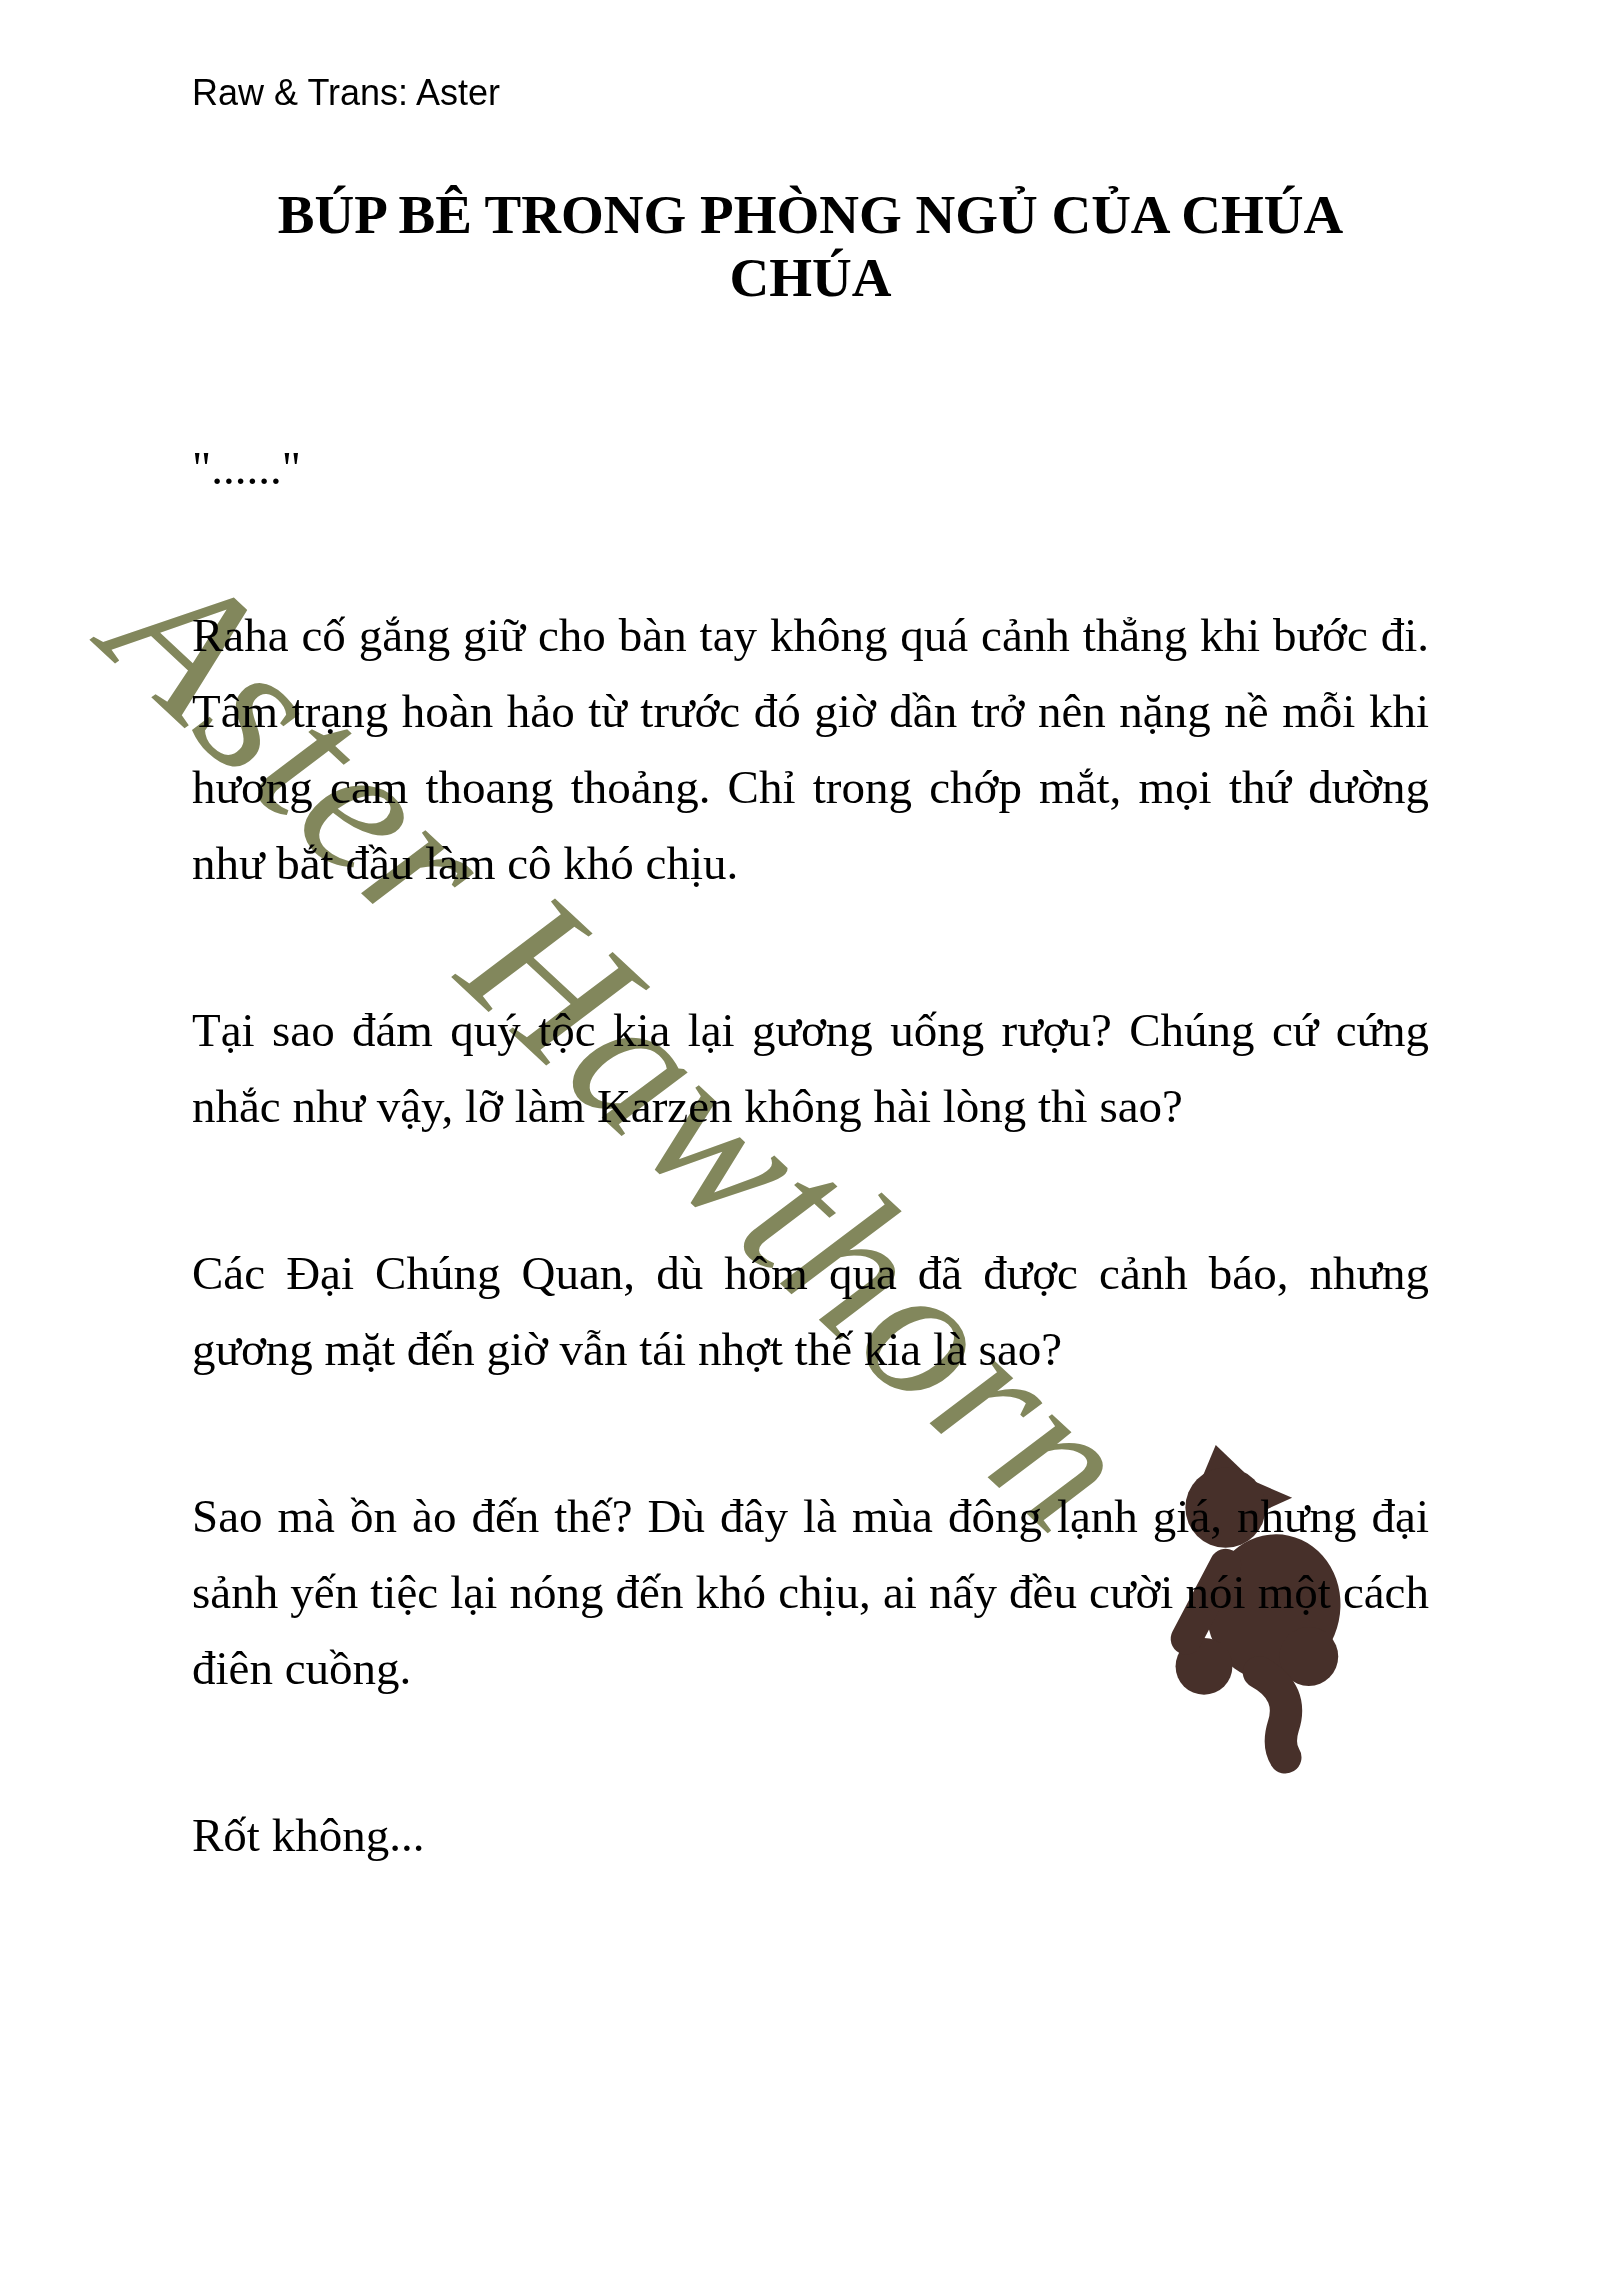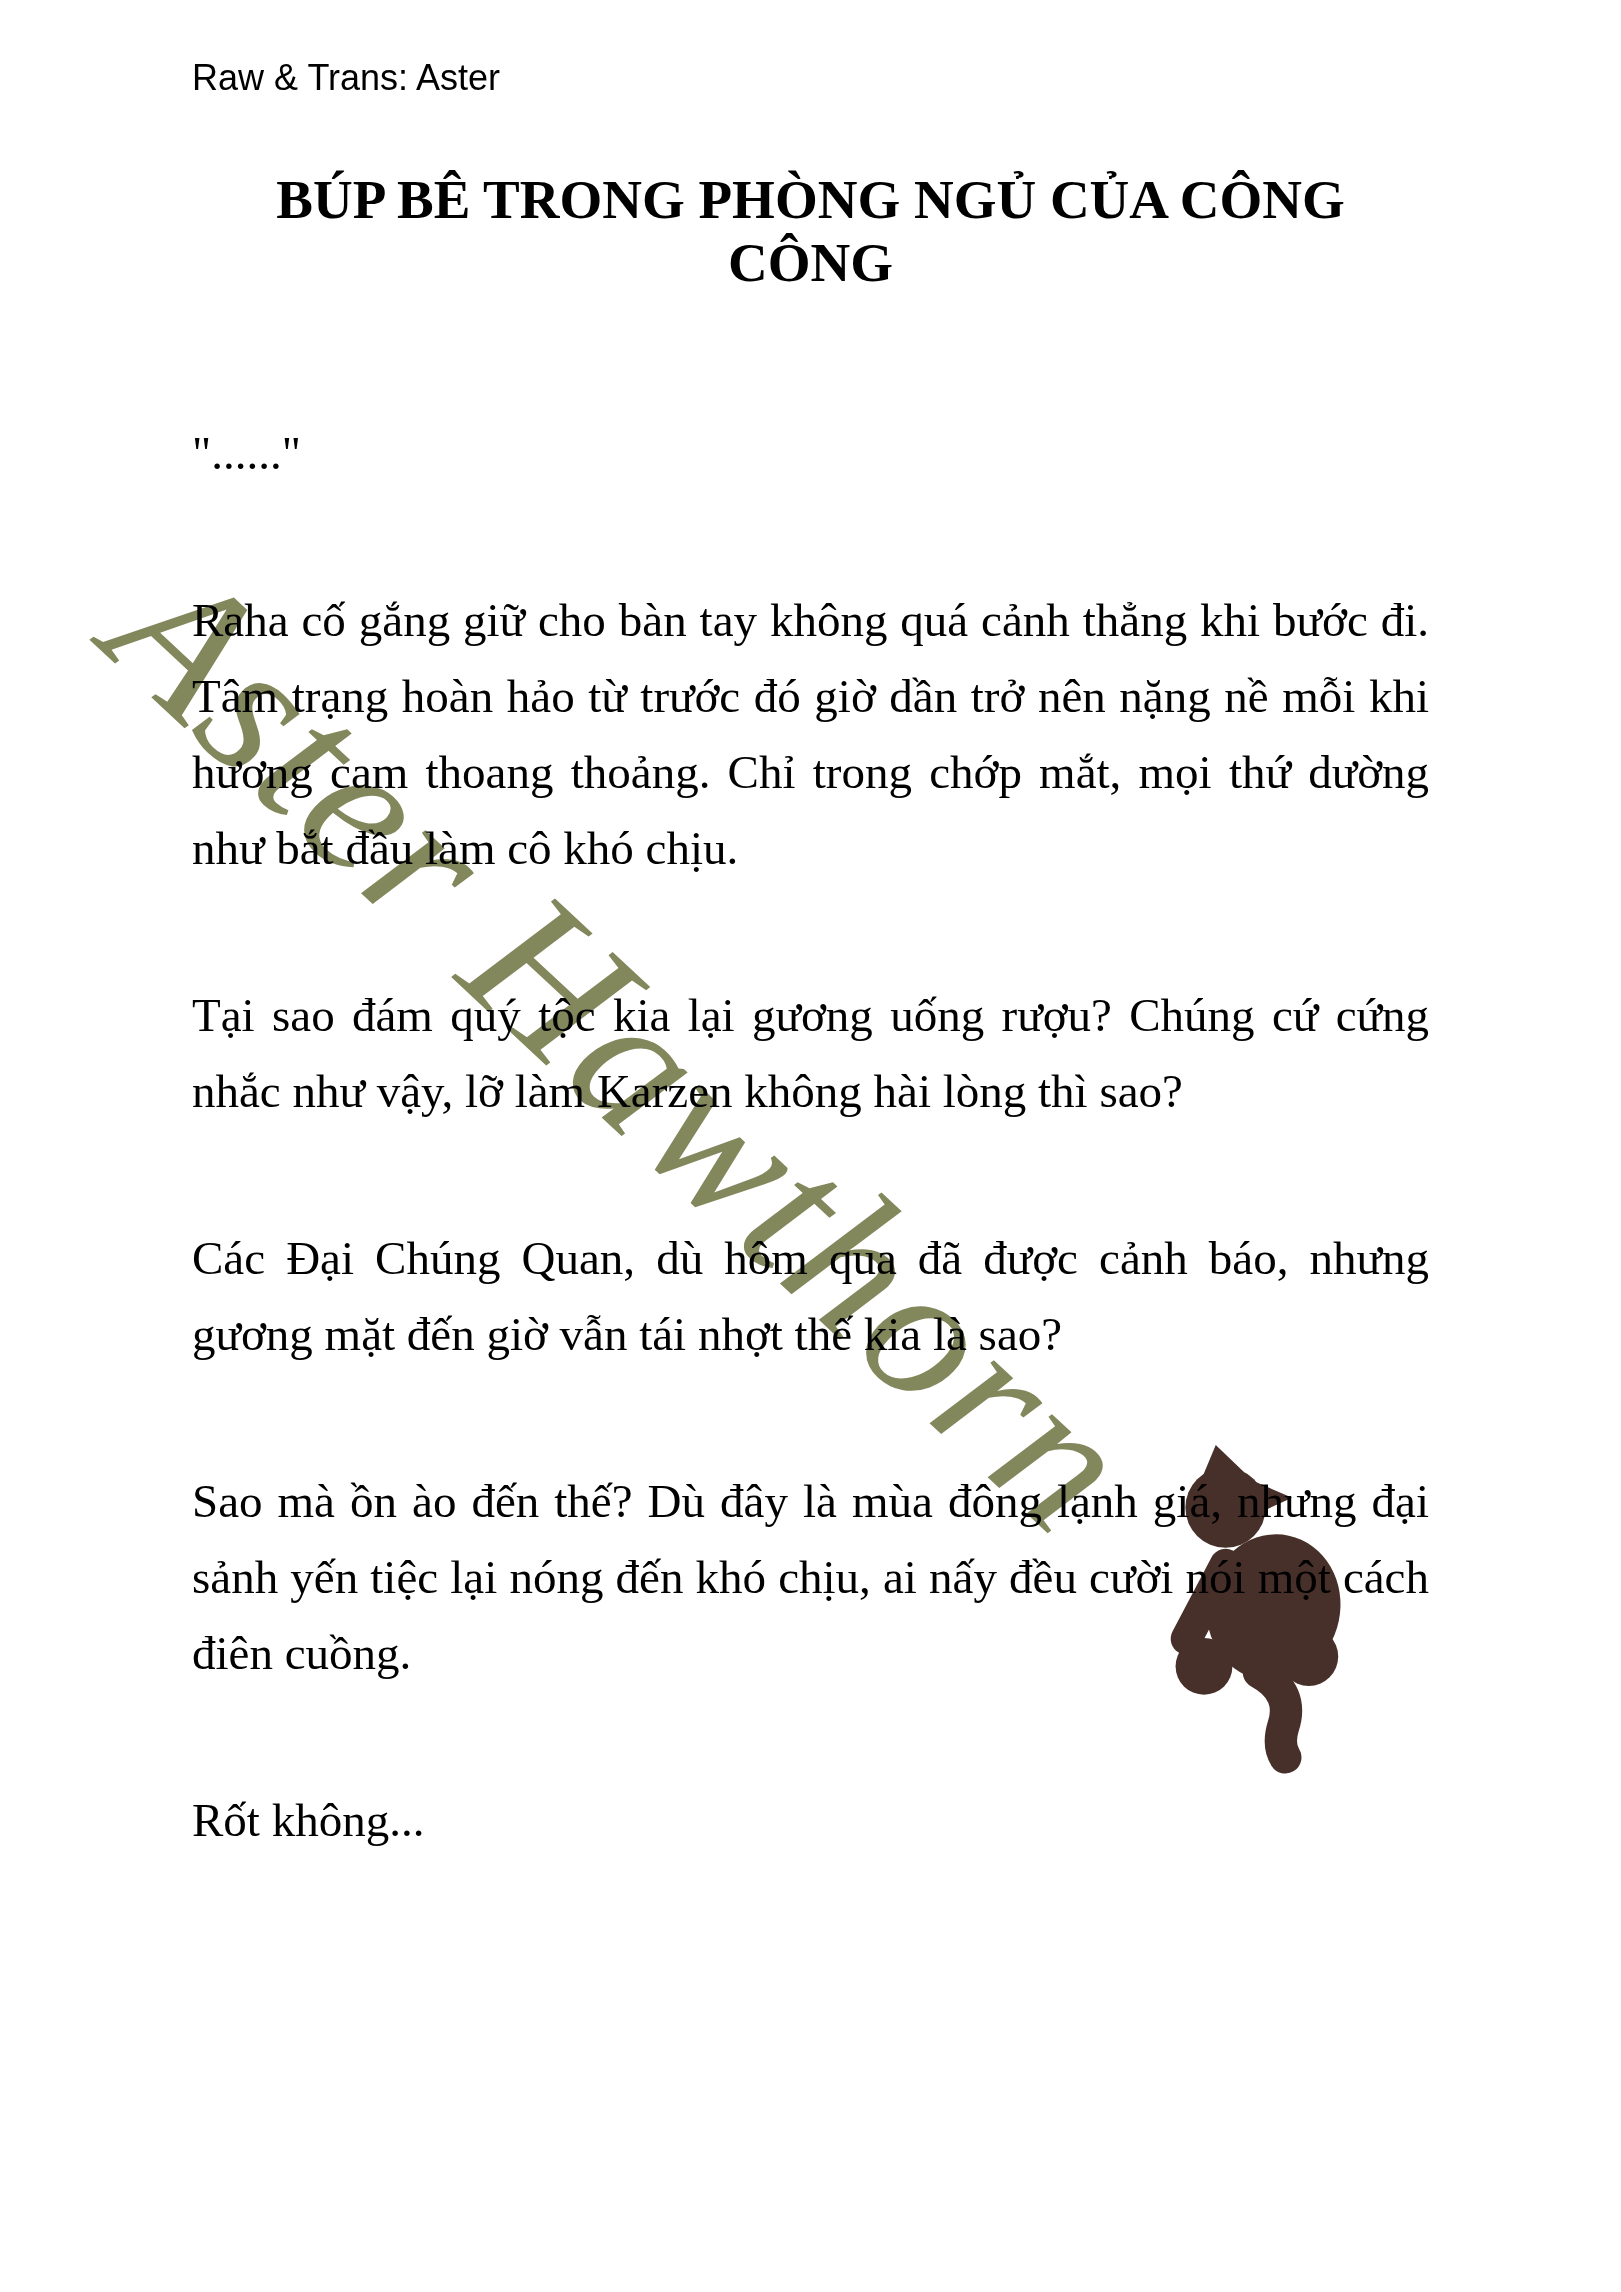--- a/index.html
+++ b/index.html
@@ -42,21 +42,21 @@
     width: 206px;
     height: 338px;
     z-index: 2;
     color: var(--cat-color, #47302A);
   }
   .cat svg { width: 100%; height: 100%; display: block; }
 
   .content {
     position: relative;
     z-index: 3;
-    padding: 56px 192px 0 192px;
+    padding: 71px 192px 0 192px;
   }
 
   .credit {
     font-family: "Liberation Sans", sans-serif;
     font-size: 36px;
     line-height: 1.2;
     color: var(--text-color, #000000);
   }
 
   h1.doc-title {
@@ -112,21 +112,21 @@
 
         <path d="M112,238 C138,252 144,272 137,293 C133,306 134,317 139,325" fill="none" stroke="currentColor" stroke-width="33" stroke-linecap="round"></path>
       </g>
     </svg>
   </div>
 
   <div class="content">
 
     <div class="credit">Raw &amp; Trans: Aster</div>
 
-    <h1 class="doc-title">BÚP BÊ TRONG PHÒNG NGỦ CỦA CÔNG CÔNG</h1>
+    <h1 class="doc-title">BÚP BÊ TRONG PHÒNG NGỦ CỦA CHÚA CHÚA</h1>
 
 
     <div class="body-text">
       <p class="ellipsis-line">"......"</p>
       <p>Raha cố gắng giữ cho bàn tay không quá cảnh thẳng khi bước đi. Tâm trạng hoàn hảo từ trước đó giờ dần trở nên nặng nề mỗi khi hương cam thoang thoảng. Chỉ trong chớp mắt, mọi thứ dường như bắt đầu làm cô khó chịu.</p>
       <p>Tại sao đám quý tộc kia lại gương uống rượu? Chúng cứ cứng nhắc như vậy, lỡ làm Karzen không hài lòng thì sao?</p>
       <p>Các Đại Chúng Quan, dù hôm qua đã được cảnh báo, nhưng gương mặt đến giờ vẫn tái nhợt thế kia là sao?</p>
       <p>Sao mà ồn ào đến thế? Dù đây là mùa đông lạnh giá, nhưng đại sảnh yến tiệc lại nóng đến khó chịu, ai nấy đều cười nói một cách điên cuồng.</p>
       <p class="closing-line">Rốt không...</p>
     </div>

